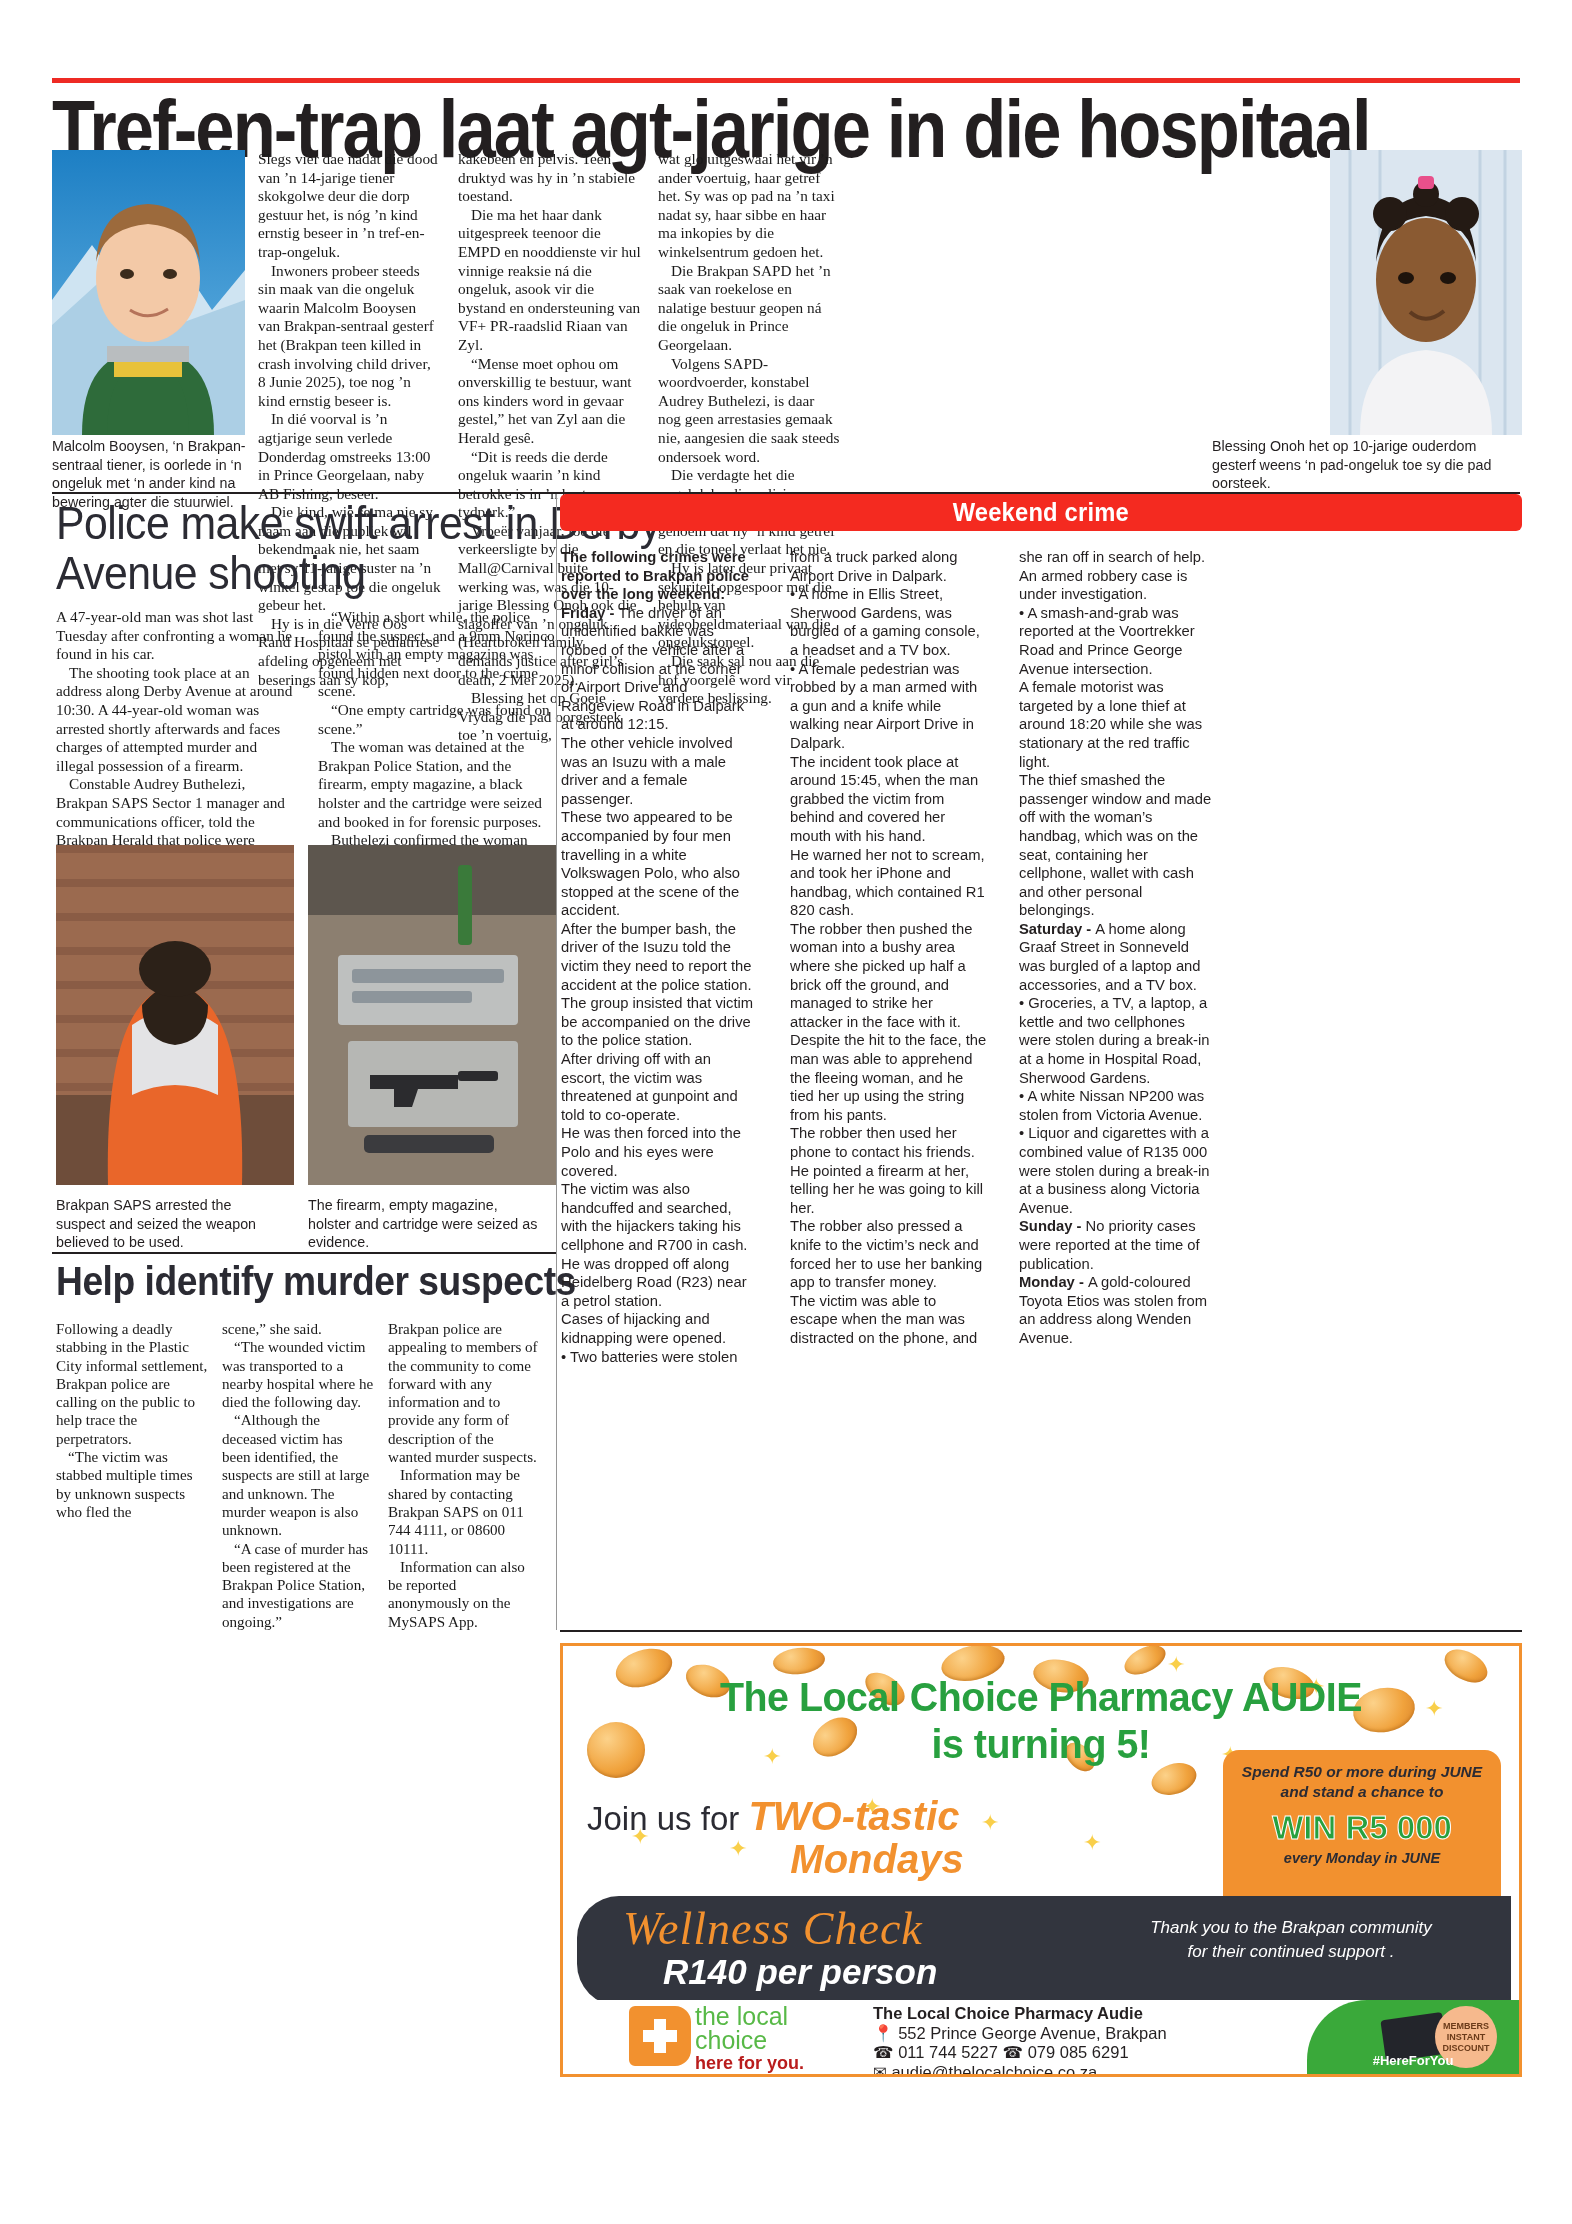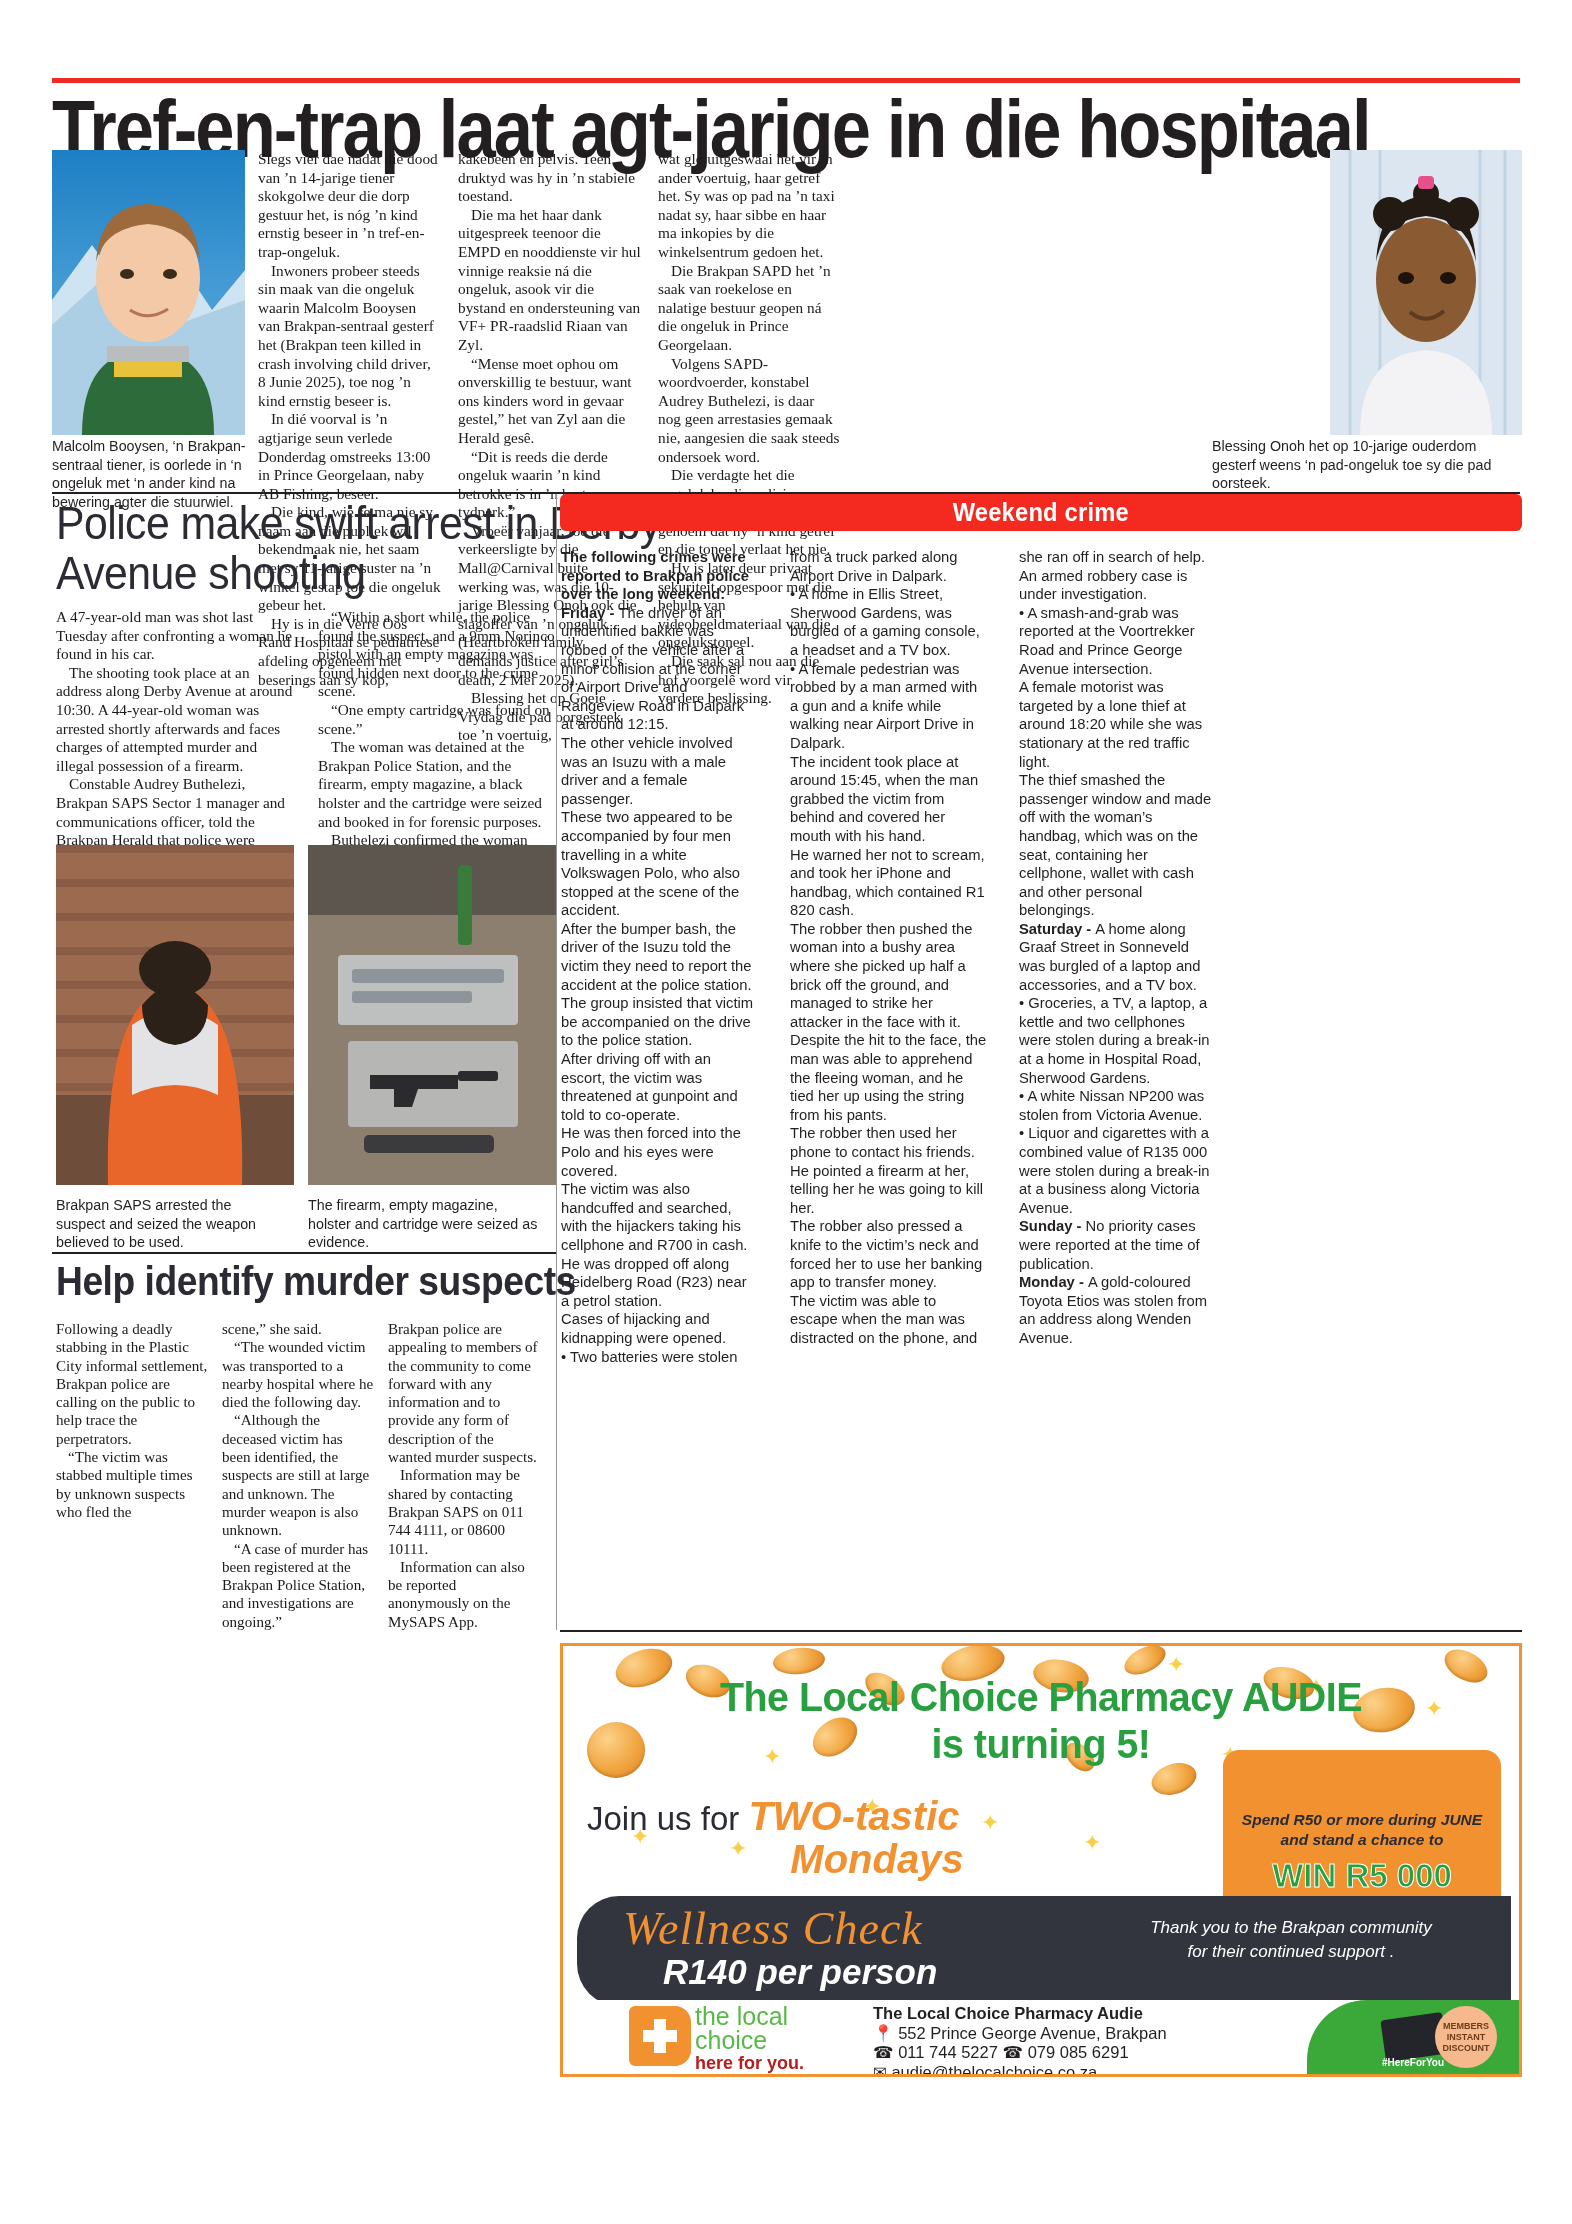--- a/index.html
+++ b/index.html
@@ -172,21 +172,20 @@
   .ad-join .two { color: #f2912f; font-style: italic; font-weight: 700; font-size: 40px; }
   .ad-join .mon { color: #f2912f; font-style: italic; font-weight: 700; font-size: 40px; display:block; text-align:center; }
   .ad-promo {
     position: absolute; right: 18px; top: 104px; width: 278px; height: 162px;
     background: #f2912f; border-radius: 16px; padding: 12px 10px; text-align: center;
   }
   .ad-promo .l1 {
     color: #2b2b33; font-weight: 700; font-size: 15.5px; line-height: 20px;
     font-family: "Liberation Sans Narrow", "Liberation Sans", sans-serif;
     font-style: italic;
-    margin-top: 48px;
   }
   .ad-promo .win {
     color: #28a03f; font-weight: 700; font-size: 33px; line-height: 44px; margin-top: 4px;
     font-family: "Liberation Sans Narrow", "Liberation Sans", sans-serif;
     -webkit-text-stroke: 1px #ffffff;
   }
   .ad-promo .l3 {
     color: #2b2b33; font-weight: 700; font-size: 14.5px; font-style: italic;
     font-family: "Liberation Sans Narrow", "Liberation Sans", sans-serif;
   }
@@ -224,21 +223,21 @@
     font-family: "Liberation Sans Narrow", "Liberation Sans", sans-serif;
     font-size: 16.5px; line-height: 19.5px; color: #231f20;
   }
   .tlc-info .nm { font-weight: 700; }
   .tlc-green {
     position: absolute; right: 0; bottom: 0; width: 212px; height: 74px;
     background: #3aa93a; border-radius: 60px 0 0 0;
   }
   .tlc-green .tag {
     position: absolute; left: 0; right: 0; bottom: 6px; text-align: center;
-    color: #fff; font-weight: 700; font-size: 10px;
+    color: #fff; font-weight: 700; font-size: 13px;
     font-family: "Liberation Sans Narrow","Liberation Sans",sans-serif;
   }
   .card-badge {
     position: absolute; right: 22px; top: 6px; width: 62px; height: 62px;
     border-radius: 50%; background: #f6b98d; color: #6b3b1a;
     font-size: 9px; line-height: 11px; font-weight: 700; text-align: center;
     display: flex; align-items: center; justify-content: center; flex-direction: column;
   }
   .card-dark {
     position: absolute; right: 74px; top: 16px; width: 62px; height: 42px;

